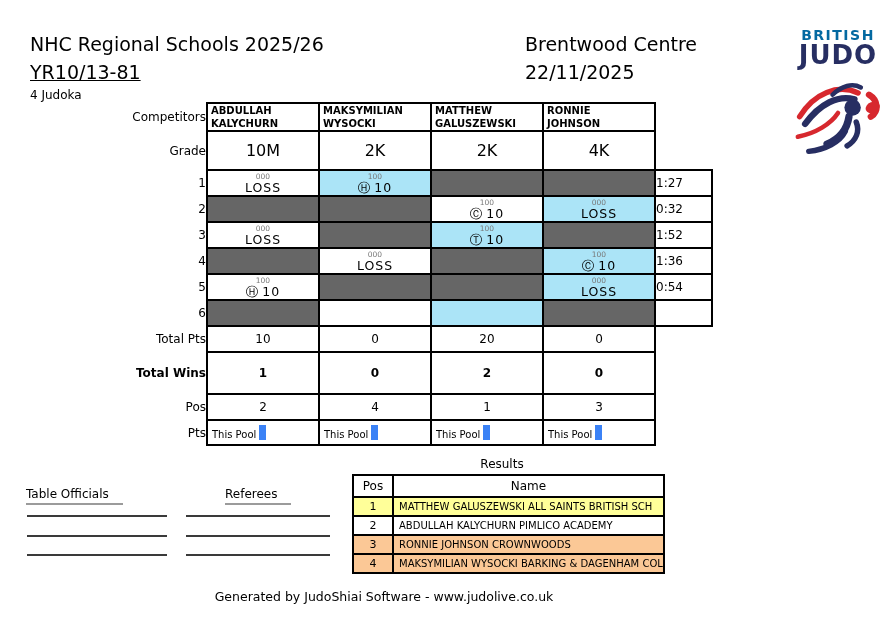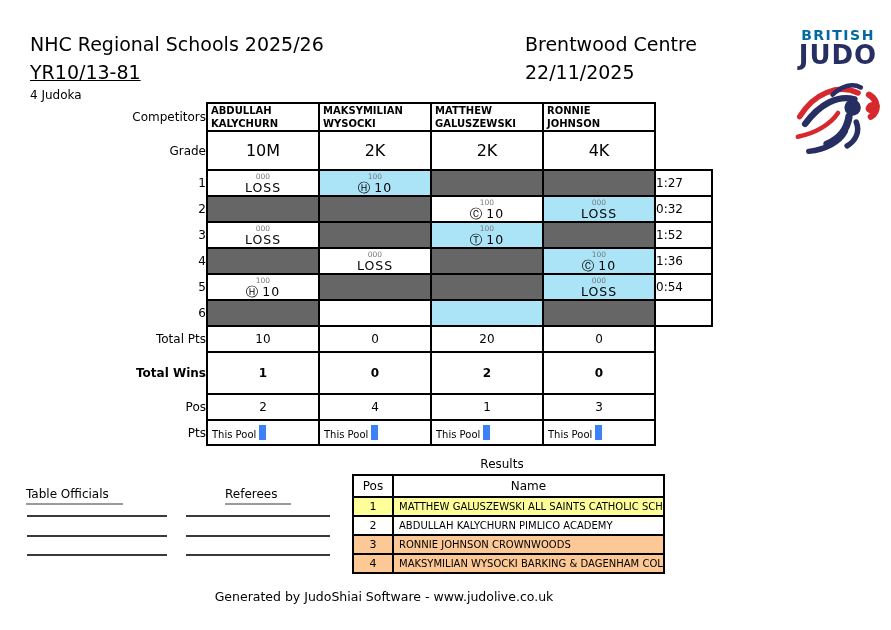--- a/index.html
+++ b/index.html
@@ -261,21 +261,21 @@
       <col style="width:40px">
       <col style="width:260px">
     </colgroup>
   <tbody id="results-body">
     <tr class="rhead" style="height:22px">
       <td>Pos</td>
       <td>Name</td>
     </tr>
   <tr style="height: 19px; background: rgb(255, 255, 153);">
         <td class="rpos">1</td>
-        <td class="rname">MATTHEW GALUSZEWSKI ALL SAINTS CATHOLIC SCH</td>
+        <td class="rname">MATTHEW GALUSZEWSKI ALL SAINTS BRITISH SCH</td>
       </tr>
       <tr style="height: 19px; background: rgb(255, 255, 255);">
         <td class="rpos">2</td>
         <td class="rname">ABDULLAH KALYCHURN PIMLICO ACADEMY</td>
       </tr>
       <tr style="height: 19px; background: rgb(251, 200, 150);">
         <td class="rpos">3</td>
         <td class="rname">RONNIE JOHNSON CROWNWOODS</td>
       </tr>
       <tr style="height: 19px; background: rgb(251, 200, 150);">

